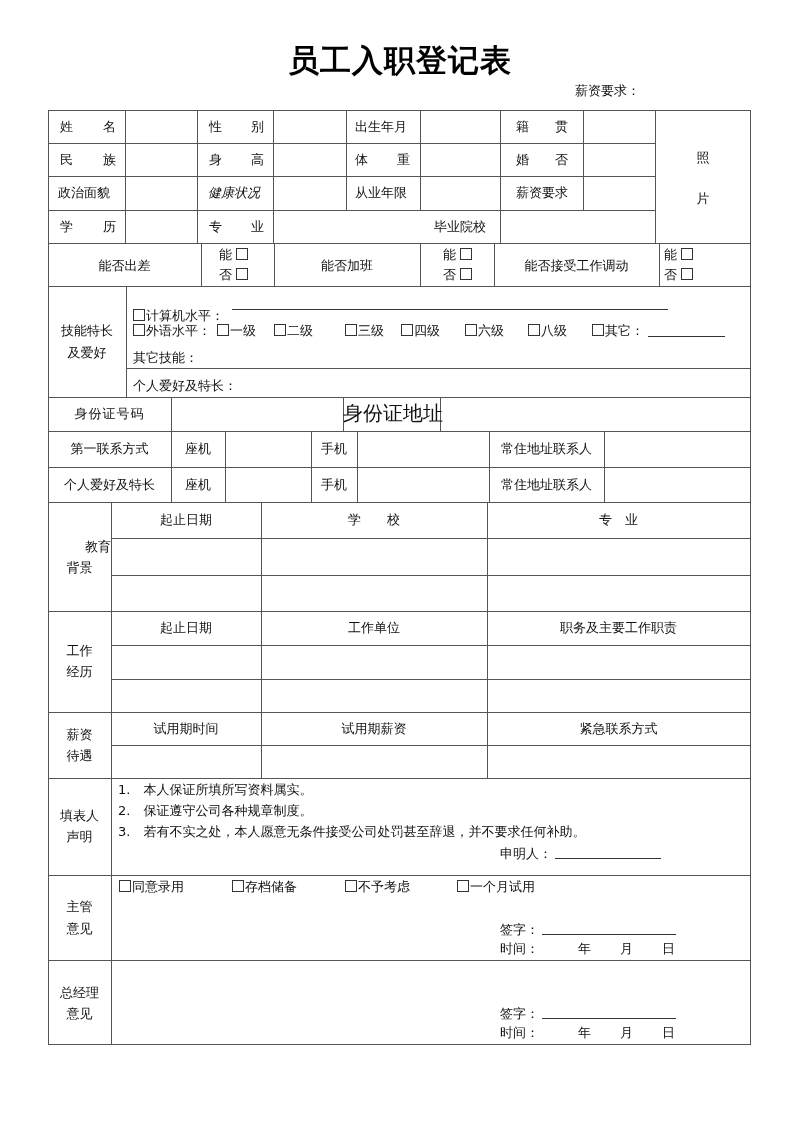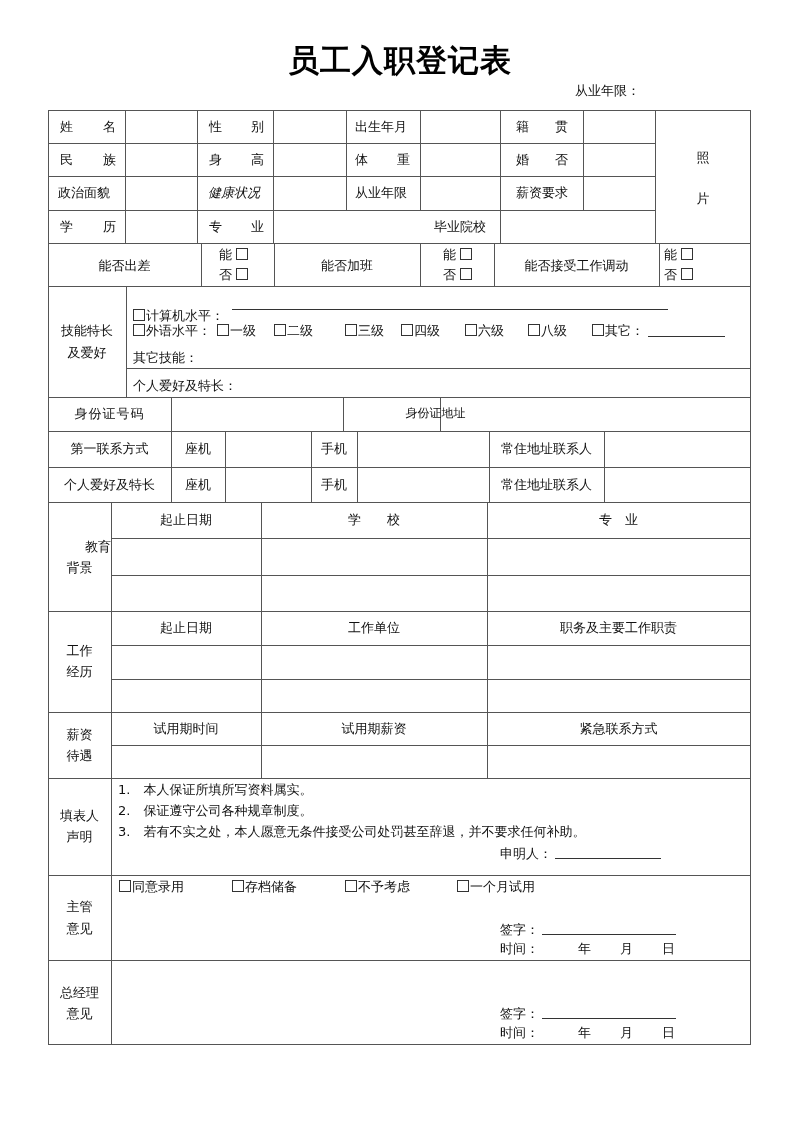--- a/index.html
+++ b/index.html
@@ -14,21 +14,21 @@
   .t { position:absolute; font-size:13px; white-space:nowrap; line-height:16px; }
   .c { text-align:center; }
   .spread { display:flex; justify-content:space-between; }
   .uline { position:absolute; height:1px; background:#333; }
   .box { display:inline-block; width:10px; height:10px; border:1px solid #333; vertical-align:-1px; margin-right:1px; }
 </style>
 </head>
 <body>
 
 <div class="title">员工入职登记表</div>
-<div class="fill-date">从业年限：</div>
+<div class="fill-date">薪资要求：</div>
 
 <div>
 
   <div class="ln h" style="left:48px;top:110px;width:703px;"></div>
   <div class="ln h" style="left:48px;top:1044px;width:703px;"></div>
   <div class="ln v" style="left:48px;top:110px;height:935px;"></div>
   <div class="ln v" style="left:750px;top:110px;height:935px;"></div>
 
   <div class="ln h" style="left:48px;top:143px;width:607px;"></div>
   <div class="ln h" style="left:48px;top:176px;width:607px;"></div>
@@ -149,21 +149,21 @@
 
   <div class="t" style="left:133px;top:350px;">其它技能：</div>
   <div class="t" style="left:133px;top:378px;">个人爱好及特长：</div>
 
   <div class="ln h" style="left:48px;top:431px;width:703px;"></div>
   <div class="ln v" style="left:171px;top:397px;height:34px;"></div>
   <div class="ln v" style="left:343px;top:397px;height:34px;"></div>
   <div class="ln v" style="left:440px;top:397px;height:34px;"></div>
   <div class="t c" style="left:48px;top:406px;width:123px;letter-spacing:1px;">身份证号码</div>
   <div class="t" style="left:172px;top:398px;width:170px;height:32px;"></div>
-  <div class="t c" style="left:343px;top:405px;width:97px;font-size:12px;padding-left:44px;">身份证地址</div>
+  <div class="t c" style="left:343px;top:405px;width:97px;font-size:20px;">身份证地址</div>
   <div class="t" style="left:441px;top:398px;width:308px;height:32px;"></div>
 
   <div class="ln h" style="left:48px;top:467px;width:703px;"></div>
   <div class="ln h" style="left:48px;top:502px;width:703px;"></div>
   <div class="ln v" style="left:171px;top:431px;height:71px;"></div>
   <div class="ln v" style="left:225px;top:431px;height:71px;"></div>
   <div class="ln v" style="left:311px;top:431px;height:71px;"></div>
   <div class="ln v" style="left:357px;top:431px;height:71px;"></div>
   <div class="ln v" style="left:489px;top:431px;height:71px;"></div>
   <div class="ln v" style="left:604px;top:431px;height:71px;"></div>

